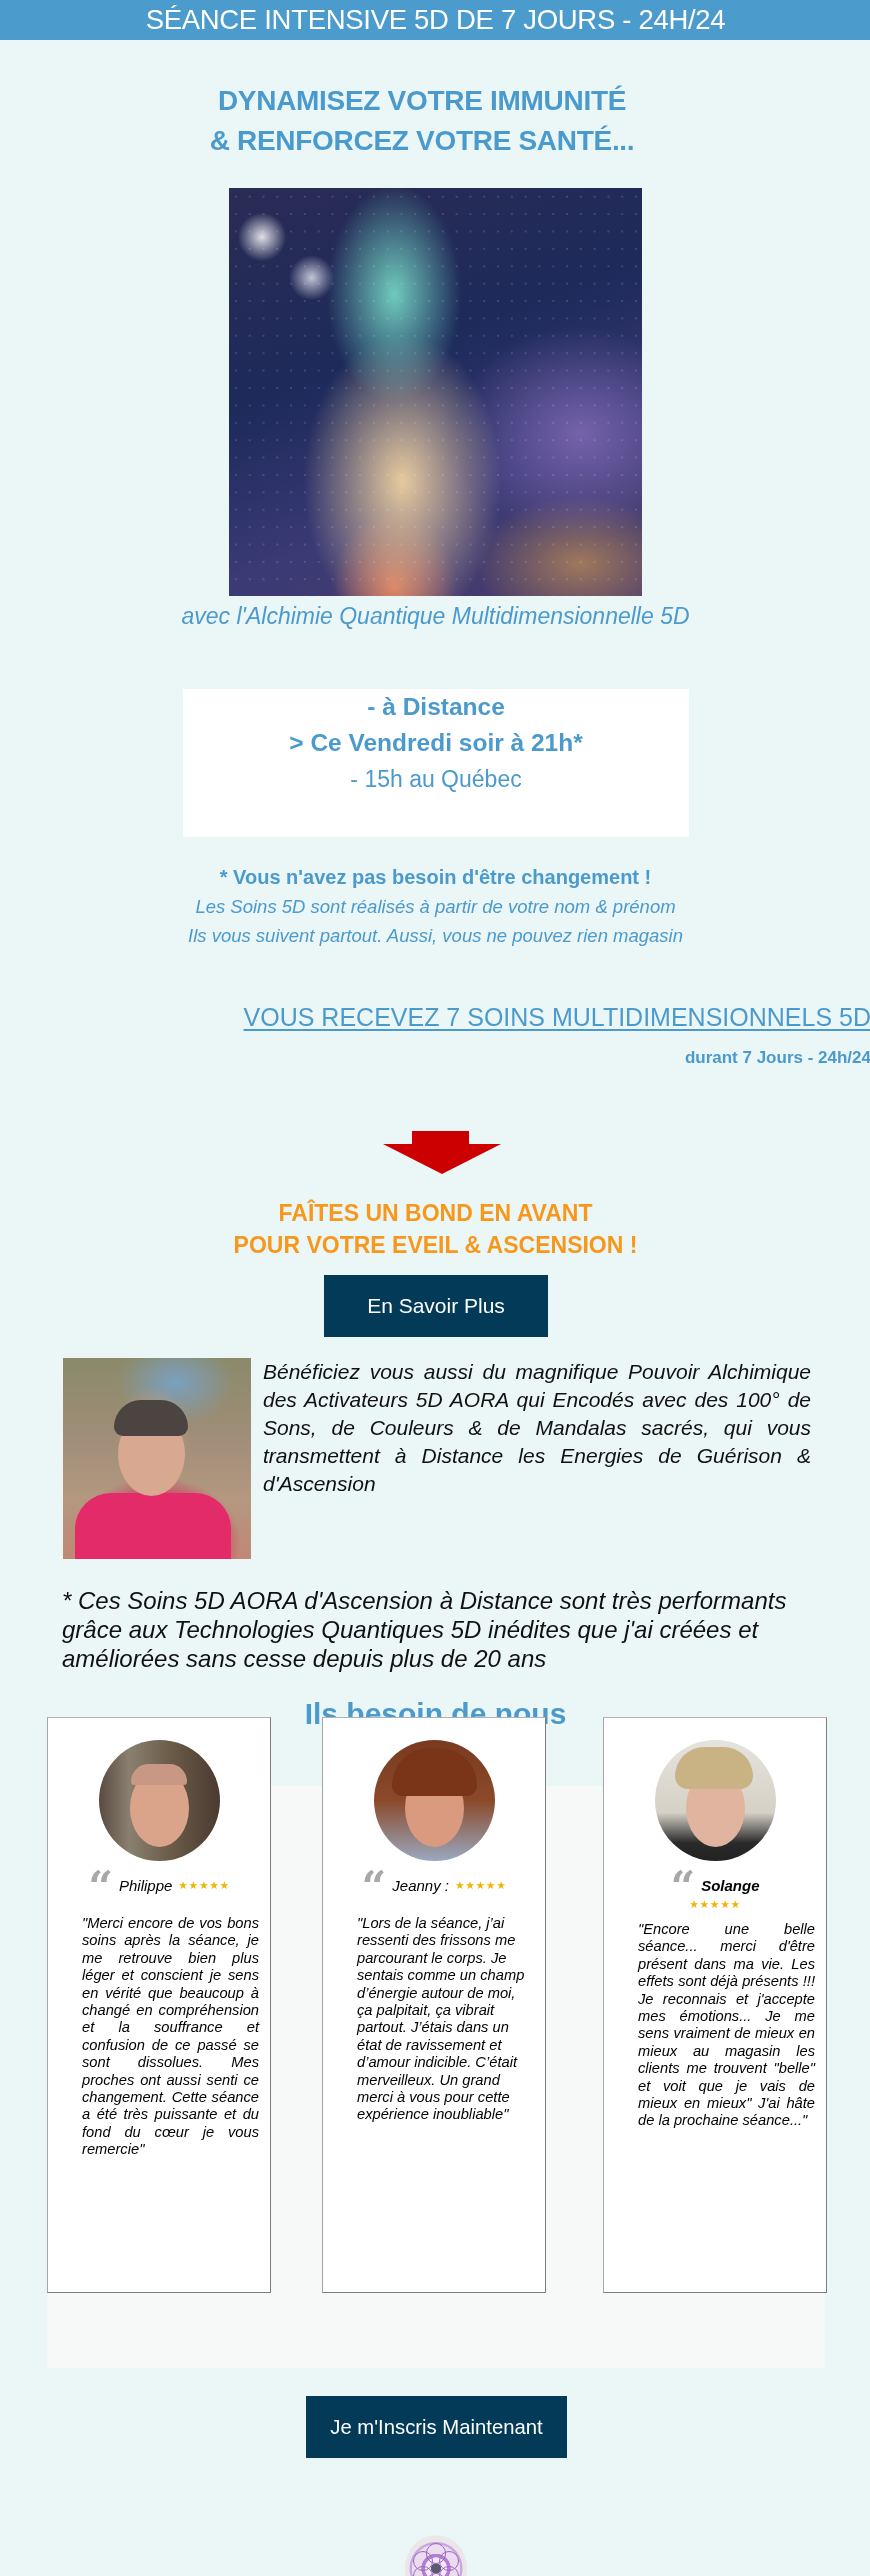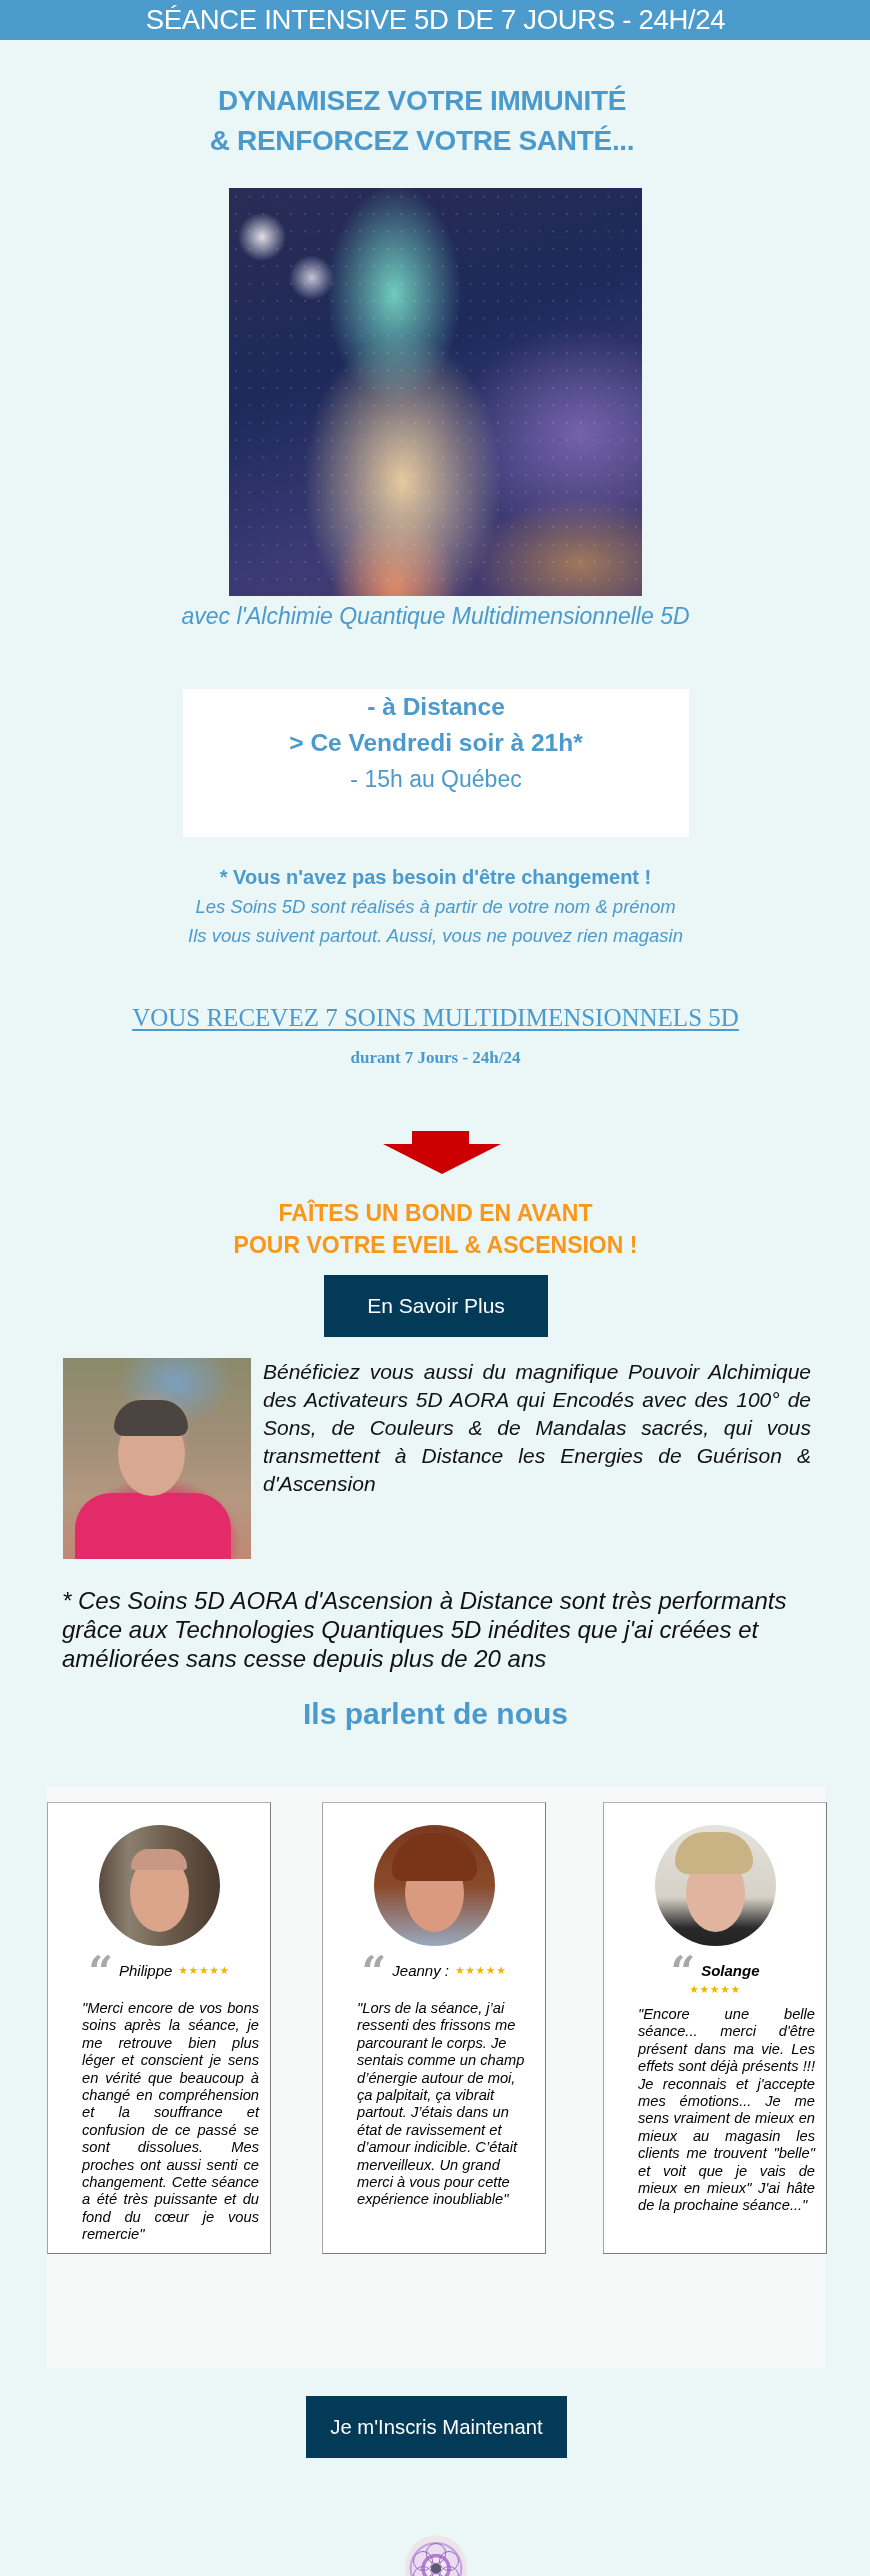--- a/index.html
+++ b/index.html
@@ -32,21 +32,21 @@
   .session-box { position: absolute; left: 183px; top: 689px; width: 506px; height: 148px; background: #fff; text-align: center; color: #4b9acd; }
   .session-box .l1 { font-weight: bold; font-size: 24.5px; line-height: 36px; text-decoration: underline; text-underline-offset: 3px; margin-top: 2.4px; }
   .session-box .l2 { font-weight: bold; font-size: 24.5px; line-height: 36px; }
   .session-box .l3 { font-weight: bold; font-size: 24.5px; line-height: 36px; }
   .session-box .l4 { font-size: 23px; line-height: 36px; }
 
   .note { position: absolute; left: 0; top: 862px; width: 871px; text-align: center; color: #4b9acd; }
   .note .n1 { font-weight: bold; font-size: 20px; line-height: 30px; }
   .note .n2, .note .n3 { font-style: italic; font-size: 18.5px; line-height: 29px; }
 
-  .offer { position: absolute; left: 0; top: 996px; width: 871px; text-align: center; color: #4b9acd; font-family: Liberation Serif, serif; }
+  .offer { position: absolute; left: 0; top: 996px; width: 871px; text-align: right; color: #4b9acd; }
   .offer .o1 { font-size: 25px; line-height: 43px; text-decoration: underline; text-underline-offset: 3px; }
   .offer .o2 { font-weight: bold; font-size: 17px; line-height: 37px; }
   .offer .o3 { font-style: italic; font-size: 24px; line-height: 37px; text-decoration: underline; text-underline-offset: 3px; }
 
   .arrow { position: absolute; left: 383px; top: 1131px; width: 117px; height: 43px; }
   .arrow .shaft { position: absolute; left: 29px; top: 0; width: 57px; height: 13.8px; background: #cc0000; }
   .arrow .head { position: absolute; left: 0; top: 13px; width: 0; height: 0;
     border-left: 59px solid transparent; border-right: 59px solid transparent; border-top: 30px solid #cc0000; }
 
   .leap { position: absolute; left: 0; top: 1197px; width: 871px; text-align: center; color: #f7971c; font-weight: bold;
@@ -66,21 +66,21 @@
   .bio-photo .face { position: absolute; left: 55px; top: 54px; width: 67px; height: 84px; background: #d9a890; border-radius: 50%; }
   .bio-photo .hair { position: absolute; left: 51px; top: 42px; width: 74px; height: 36px; background: #4b4440; border-radius: 36px 36px 12px 12px; }
 
   .bio-text { position: absolute; left: 263px; top: 1358px; width: 548px; font-style: italic; font-size: 21px; line-height: 28px; text-align: justify; color: #111; }
 
   .footnote { position: absolute; left: 62px; top: 1586px; width: 749px; font-style: italic; font-size: 24px; line-height: 29px; color: #111; }
 
   .section-title { position: absolute; left: 0; top: 1693px; width: 871px; text-align: center; color: #4b9acd; font-weight: bold; font-size: 30px; line-height: 42px; }
 
   .testimonials-band { position: absolute; left: 47px; top: 1786px; width: 778px; height: 582px; background: #f7f8f8; }
-  .card { position: absolute; top: 1802px; width: 224px; height: 452px; background: #fff; border: 1.2px solid #7d7d7d; border-top-color: #b5b0b5; border-left-color: #a6a6a6; }
+  .card { position: absolute; top: 1717px; width: 224px; height: 576px; background: #fff; border: 1.2px solid #7d7d7d; border-top-color: #b5b0b5; border-left-color: #a6a6a6; }
   .card1 { left: 47px; }
   .card2 { left: 322px; }
   .card3 { left: 603px; }
   .avatar { position: absolute; left: 51px; top: 21.5px; width: 121px; height: 121px; border-radius: 50%; overflow: hidden; }
   .avatar .bg { position: absolute; inset: 0; }
   .avatar .face { position: absolute; left: 31px; top: 29px; width: 59px; height: 78px; border-radius: 50%; }
   .avatar .hair { position: absolute; }
   .av1 .bg { background: linear-gradient(90deg, #5a4a40 0%, #8a8070 25%, #6a5a48 60%, #4a3a30 100%); }
   .av1 .face { background: #d9a48a; }
   .av1 .hair { left: 32px; top: 24px; width: 56px; height: 21.5px; border-radius: 30px 30px 6px 6px; background: #c89884; }
@@ -152,21 +152,21 @@
 
 <div class="bio-photo">
   <div class="shirt"></div>
   <div class="face"></div>
   <div class="hair"></div>
 </div>
 <div class="bio-text">Bénéficiez vous aussi du magnifique Pouvoir Alchimique des Activateurs 5D AORA qui Encodés avec des 100° de Sons, de Couleurs &amp; de Mandalas sacrés, qui vous transmettent à Distance les Energies de Guérison &amp; d'Ascension</div>
 
 <div class="footnote">* Ces Soins 5D AORA d'Ascension à Distance sont très performants grâce aux Technologies Quantiques 5D inédites que j'ai créées et améliorées sans cesse depuis plus de 20 ans</div>
 
-<div class="section-title">Ils parlent de nous</div>
+<div class="section-title">Ils besoin de nous</div>
 
 <div class="testimonials-band"></div>
 
 <div class="card card1">
   <div class="avatar av1">
       <div class="bg"></div>
       <div class="face"></div>
       <div class="hair"></div>
     </div>
   <div class="quote-row" style="top:154px;">

